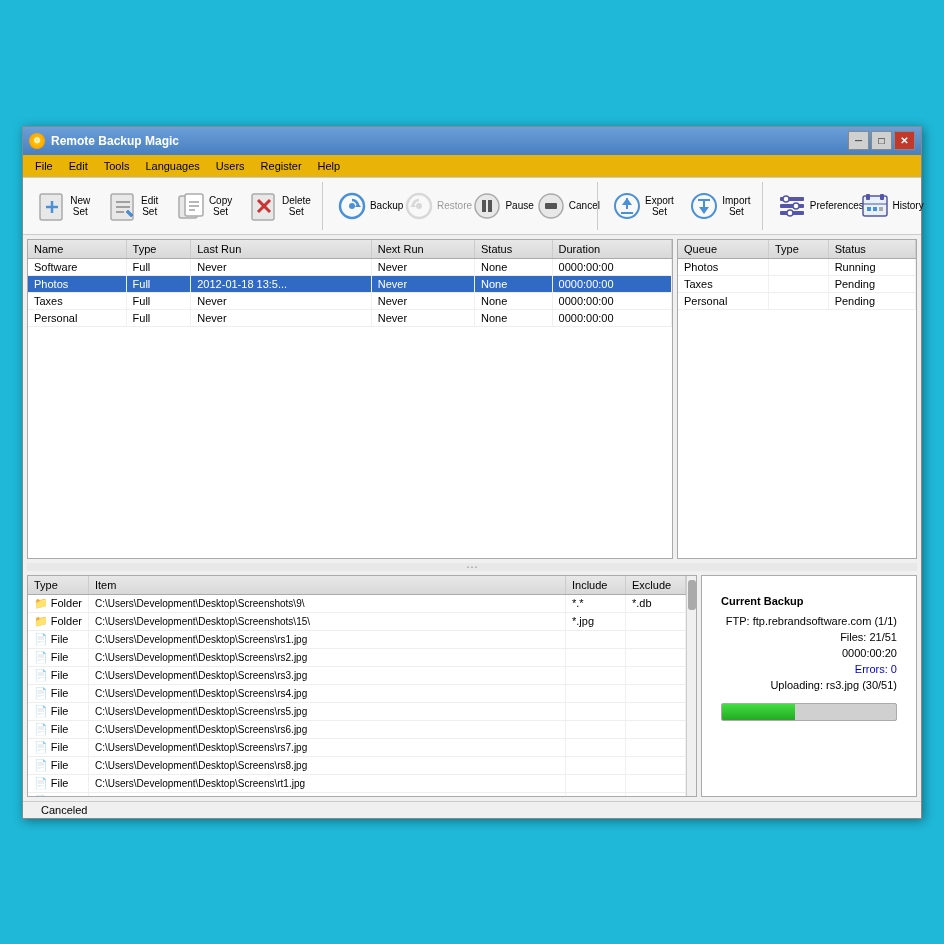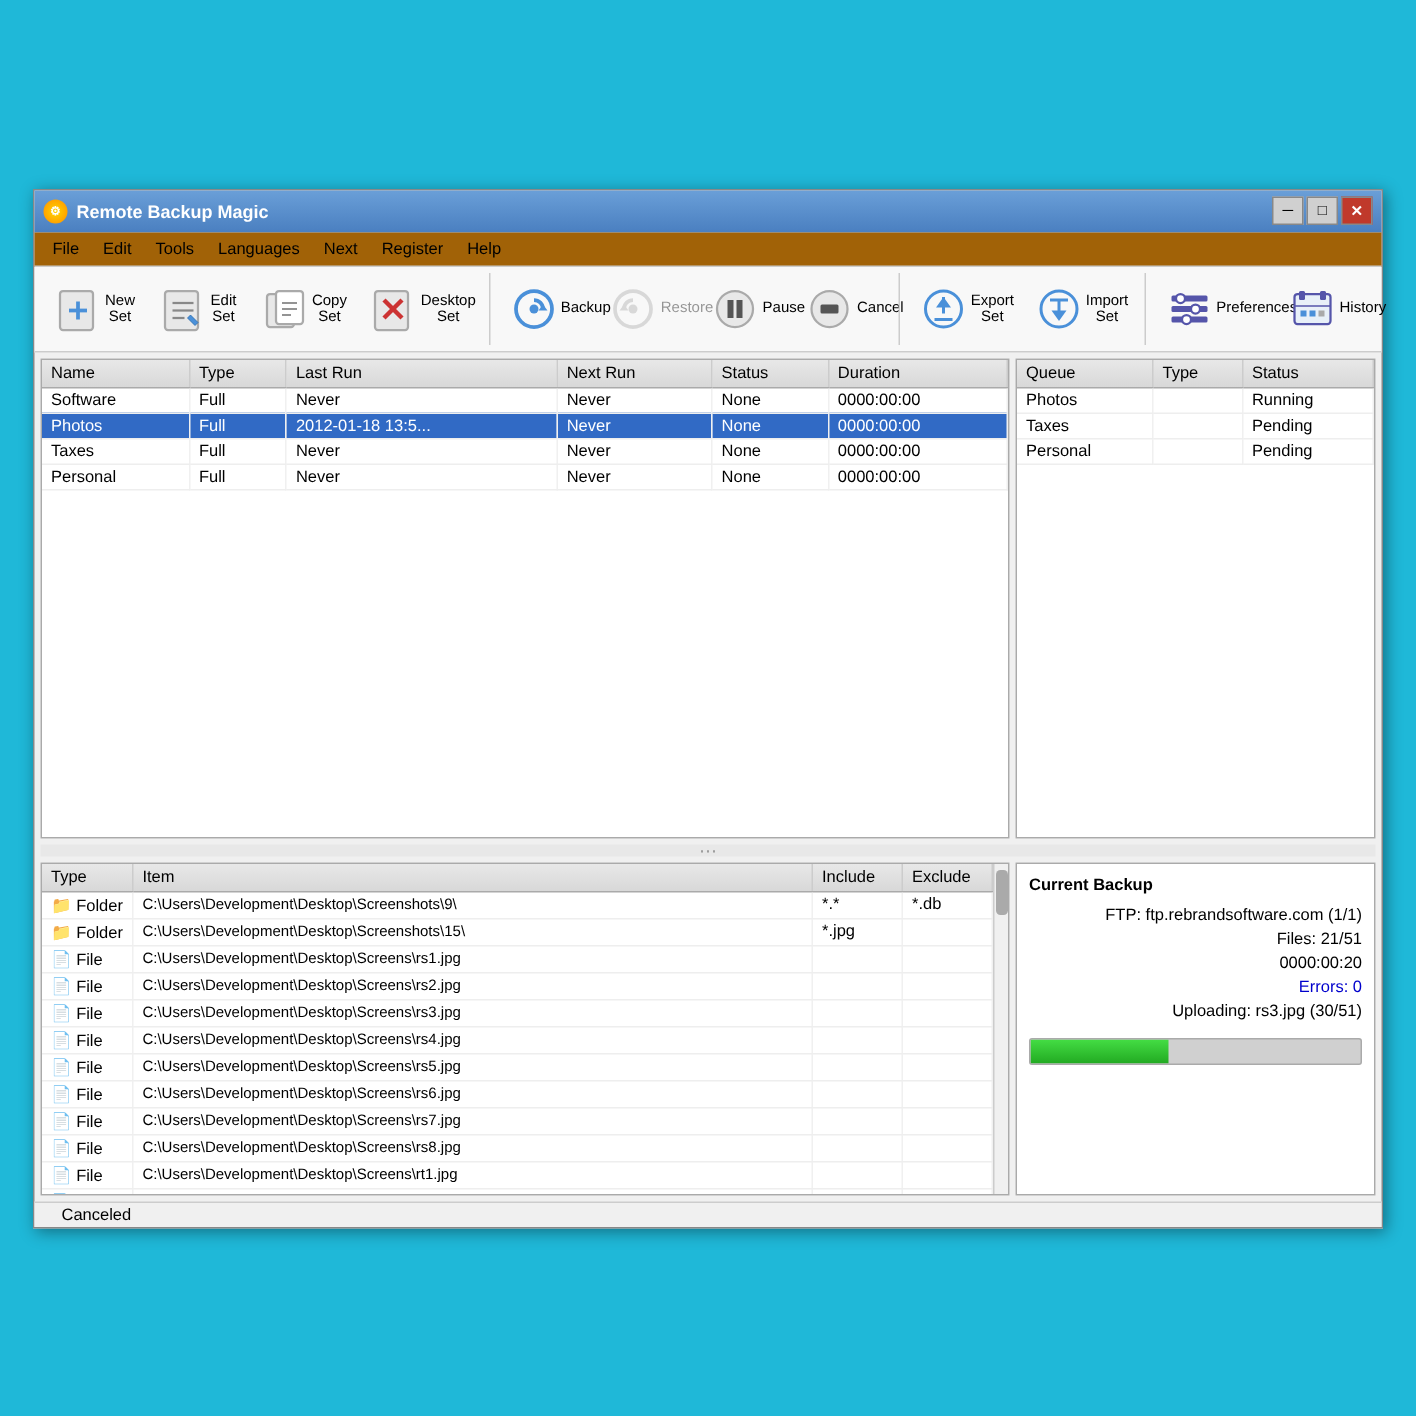--- a/index.html
+++ b/index.html
@@ -47,21 +47,21 @@
     .title-btn {
       width: 21px; height: 19px;
       background: #d0d0d0;
       border: 1px solid #888;
       cursor: pointer;
       display: flex; align-items: center; justify-content: center;
       font-size: 10px; font-weight: bold;
     }
     .title-btn.close { background: #c0392b; color: white; }
     .menu-bar {
-      background: #a16207;
+      background: #eab308;
       border-bottom: 1px solid #ccc;
       display: flex;
       padding: 2px 4px;
     }
     .menu-item {
       padding: 3px 8px;
       cursor: pointer;
       font-size: 11px;
     }
     .toolbar {
@@ -163,24 +163,24 @@
     .bottom-panels {
       display: flex;
       gap: 4px;
     }
     .files-panel {
       flex: 1;
       border: 1px solid #aaa;
       background: white;
     }
     .current-backup-panel {
-      width: 240px;
+      width: 216px;
       border: 1px solid #aaa;
       background: white;
-      padding: 8px;
+      padding: 19px;
     }
     .current-backup-title {
       font-weight: bold;
       margin-bottom: 8px;
       font-size: 11px;
     }
     .current-backup-line {
       margin-bottom: 4px;
       font-size: 11px;
       text-align: right;
@@ -247,21 +247,21 @@
       <div class="title-btn">□</div>
       <div class="title-btn close">✕</div>
     </div>
   </div>
 
   <div class="menu-bar">
     <div class="menu-item">File</div>
     <div class="menu-item">Edit</div>
     <div class="menu-item">Tools</div>
     <div class="menu-item">Languages</div>
-    <div class="menu-item">Next</div>
+    <div class="menu-item">Users</div>
     <div class="menu-item">Register</div>
     <div class="menu-item">Help</div>
   </div>
 
   <div class="toolbar">
     <div class="tool-btn">
       <div class="icon">
         <svg width="32" height="32" viewBox="0 0 32 32">
           <rect x="4" y="4" width="22" height="26" rx="2" fill="#e8e8e8" stroke="#aaa" stroke-width="1.5"></rect>
           <line x1="16" y1="11" x2="16" y2="23" stroke="#4a90d9" stroke-width="2.5"></line>
@@ -295,21 +295,21 @@
       <span class="label">Copy Set</span>
     </div>
     <div class="tool-btn">
       <div class="icon">
         <svg width="32" height="32" viewBox="0 0 32 32">
           <rect x="4" y="4" width="22" height="26" rx="2" fill="#e8e8e8" stroke="#aaa" stroke-width="1.5"></rect>
           <line x1="10" y1="10" x2="22" y2="22" stroke="#cc3333" stroke-width="3"></line>
           <line x1="22" y1="10" x2="10" y2="22" stroke="#cc3333" stroke-width="3"></line>
         </svg>
       </div>
-      <span class="label">Desktop Set</span>
+      <span class="label">Delete Set</span>
     </div>
     <div class="toolbar-sep"></div>
     <div class="tool-btn">
       <div class="icon">
         <svg width="32" height="32" viewBox="0 0 32 32">
           <circle cx="16" cy="16" r="12" fill="none" stroke="#4a90d9" stroke-width="2.5"></circle>
           <path d="M16 10 A6 6 0 0 1 22 16" fill="none" stroke="#4a90d9" stroke-width="2.5"></path>
           <polygon points="22,13 25,17 19,17" fill="#4a90d9"></polygon>
           <circle cx="16" cy="16" r="3" fill="#4a90d9"></circle>
         </svg>

